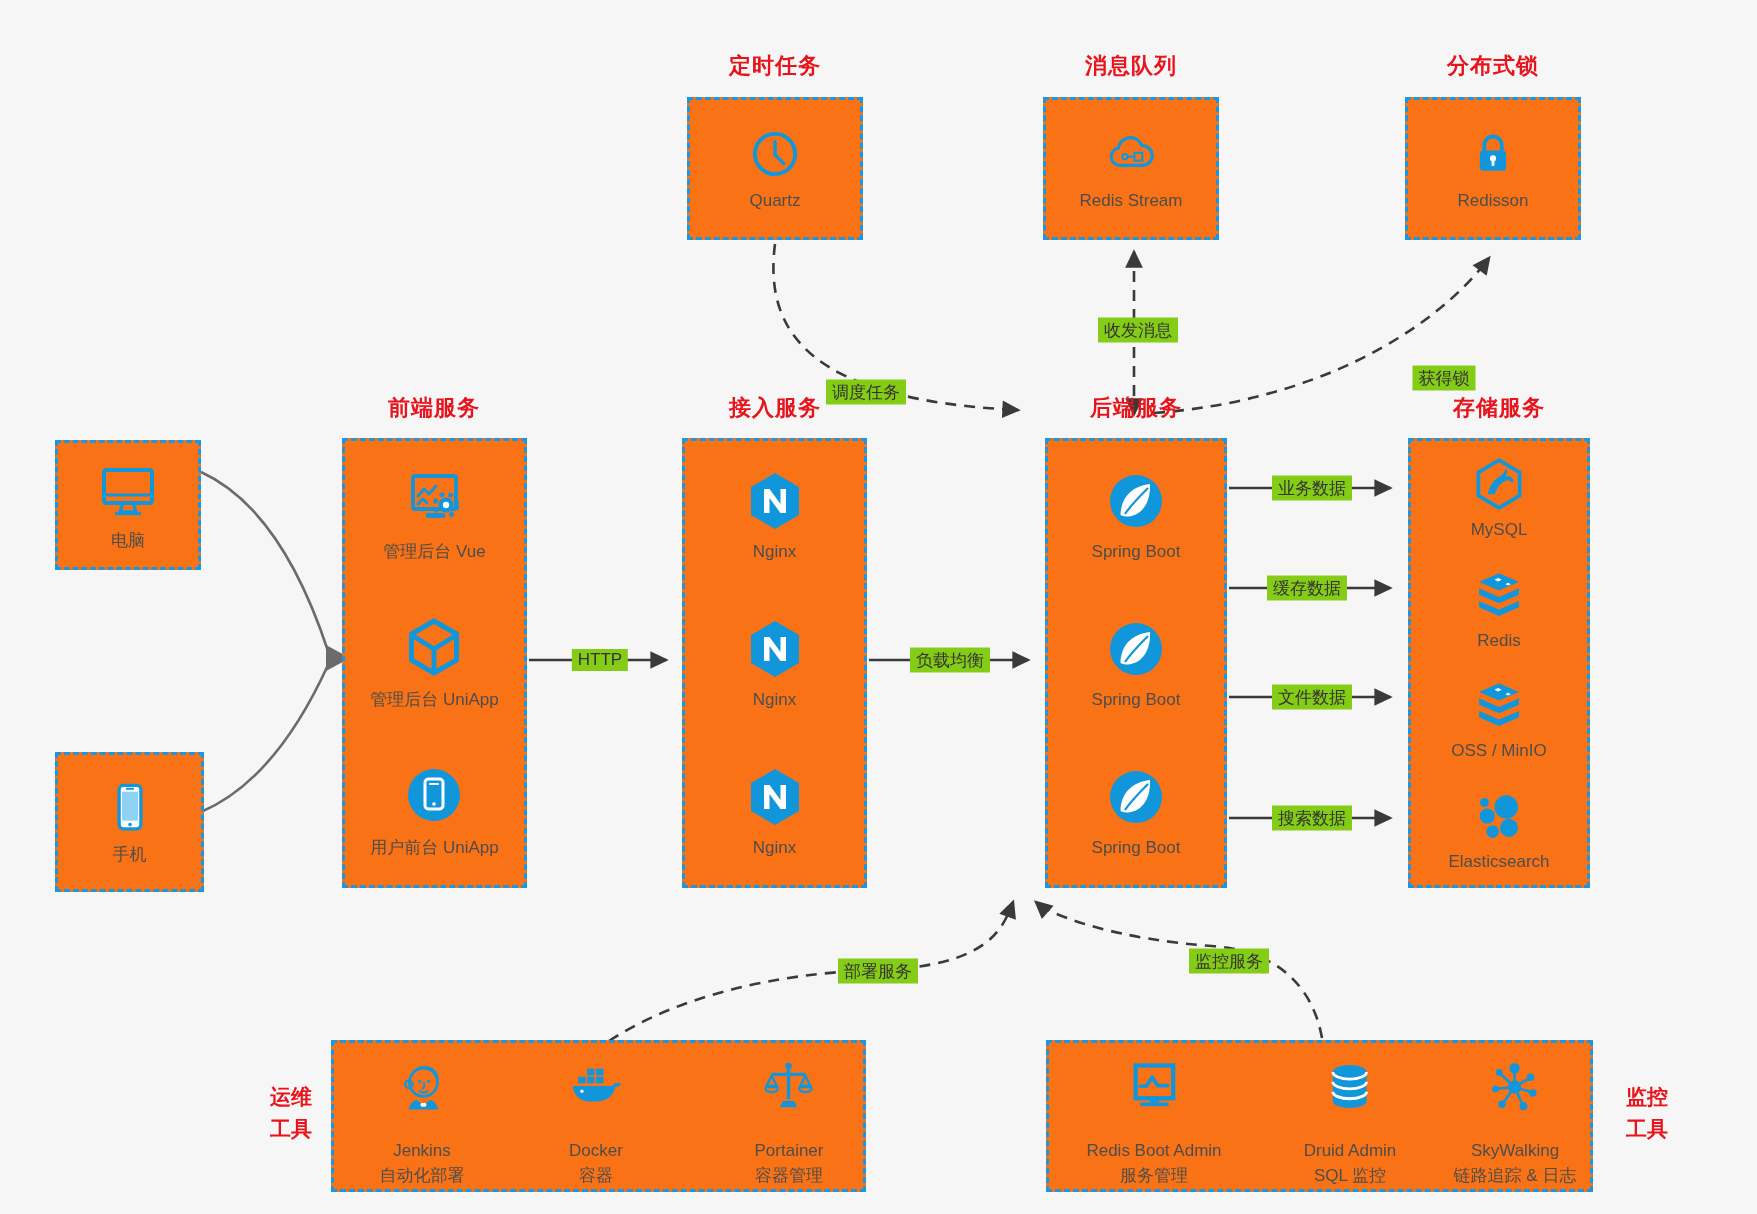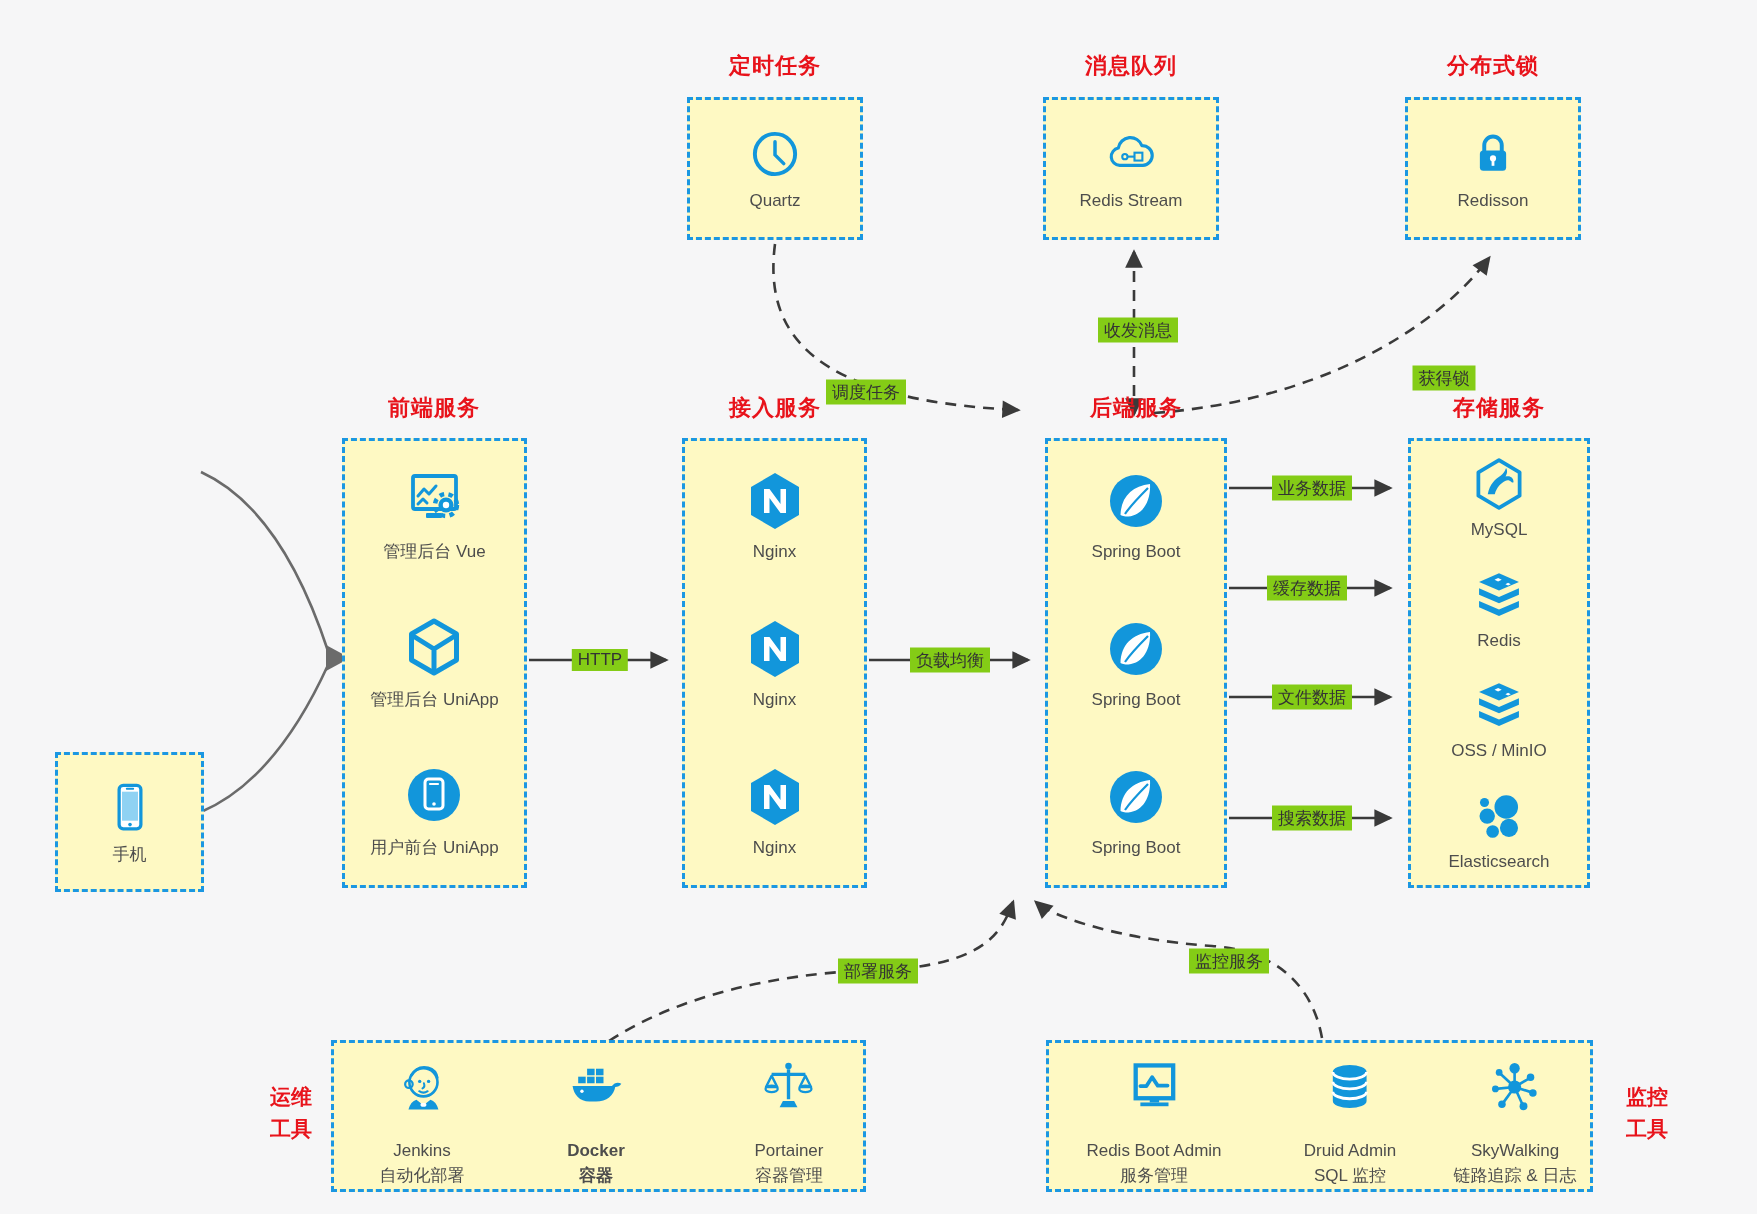--- a/index.html
+++ b/index.html
@@ -6,21 +6,21 @@
   body{font-family:"Liberation Sans","DejaVu Sans",sans-serif;background:#f6f6f7;}
   #stage{position:relative;width:1757px;height:1214px;background:#f6f6f7;overflow:hidden;}
 
   
   .note{position:absolute;left:55px;top:88px;width:402px;height:70px;background:#faf3a3;
         box-sizing:border-box;padding:11px 16px;color:#5d5a4e;font-size:17px;line-height:1.5;}
   .note::after{content:"";position:absolute;top:0;right:-14px;width:0;height:0;
         border-left:16px solid #c9c8c0;border-bottom:16px solid transparent;}
 
   
-  .box{position:absolute;background:#fef9c3;border:3px dashed #1b97e2;box-sizing:border-box;}
+  .box{position:absolute;background:#f97316;border:3px dashed #1b97e2;box-sizing:border-box;}
   .vflex{display:flex;flex-direction:column;justify-content:space-around;align-items:center;height:100%;}
 
   .col-title{position:absolute;transform:translate(-50%,-50%);color:#e8131b;font-weight:bold;
         font-size:22px;white-space:nowrap;letter-spacing:1px;}
   .side-label{position:absolute;transform:translate(-50%,-50%);color:#e8131b;font-weight:bold;
         font-size:21px;line-height:1.5;text-align:center;white-space:nowrap;}
 
   .item{display:flex;flex-direction:column;align-items:center;gap:9px;}
   .icon{width:64px;height:64px;display:block;}
   .icon.sm{width:56px;height:56px;}
@@ -227,20 +227,30 @@
     <div class="vflex">
         <div class="item">
       <svg class="icon sm">
             <use href="#sym-lock"></use>
           </svg>
       <div class="item-label">Redisson</div>
     </div>
       </div>
   </div>
 
+  <div class="box" style="left:55px;top:440px;width:146px;height:130px;">
+    <div class="vflex">
+        <div class="item" style="gap:6px;">
+      <svg class="icon">
+            <use href="#sym-desktop"></use>
+          </svg>
+      <div class="item-label">电脑</div>
+    </div>
+      </div>
+  </div>
   <div class="box" style="left:55px;top:752px;width:149px;height:140px;text-align:center;">
     <div class="vflex">
         <div class="item" style="gap:6px;">
       <svg class="icon" style="width:58px;height:58px;">
             <use href="#sym-phone"></use>
           </svg>
       <div class="item-label">手机</div>
     </div>
       </div>
   </div>
@@ -355,21 +365,21 @@
   <div class="box" style="left:331px;top:1040px;width:535px;height:152px;">
     <div class="bitem" style="left:88px;">
       <svg class="icon" style="width:60px;height:60px;">
           <use href="#sym-jenkins"></use>
         </svg>
       <div>
         <div class="item-label">Jenkins</div>
         <div class="item-sublabel">自动化部署</div>
       </div>
     </div>
-    <div class="bitem" style="left:262px;font-weight:bold;">
+    <div class="bitem" style="left:262px;">
       <svg class="icon" style="width:60px;height:60px;">
           <use href="#sym-docker"></use>
         </svg>
       <div>
         <div class="item-label">Docker</div>
         <div class="item-sublabel">容器</div>
       </div>
     </div>
     <div class="bitem" style="left:455px;">
       <svg class="icon" style="width:60px;height:60px;">

